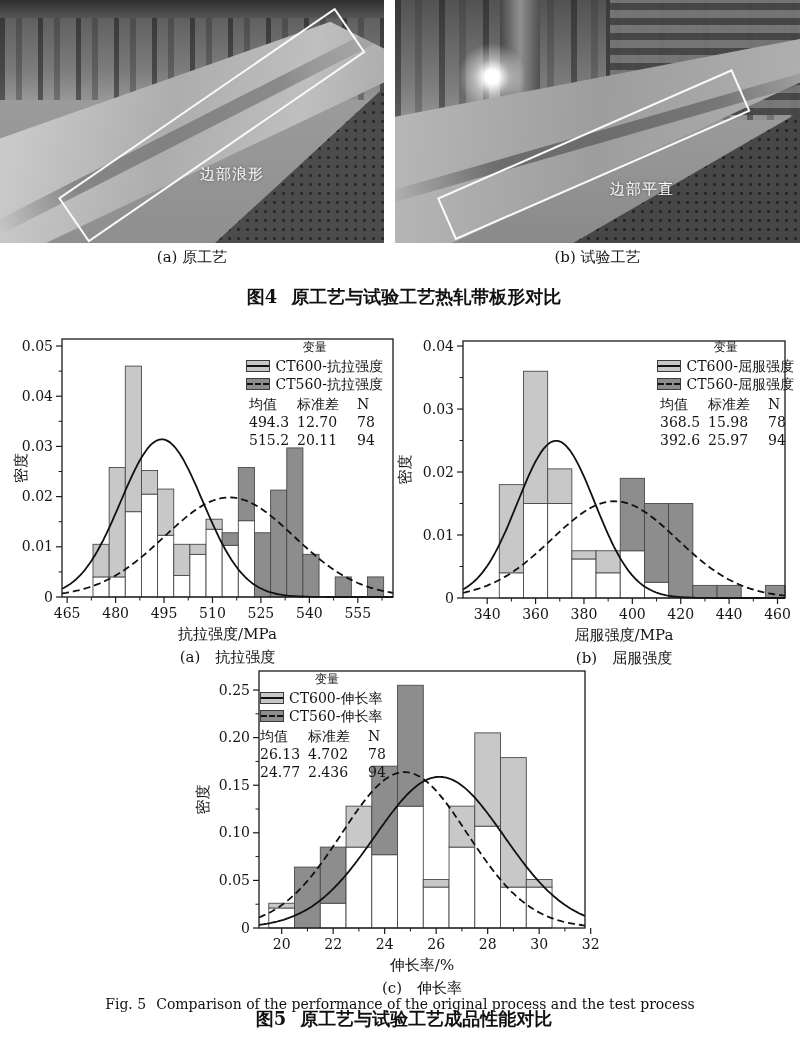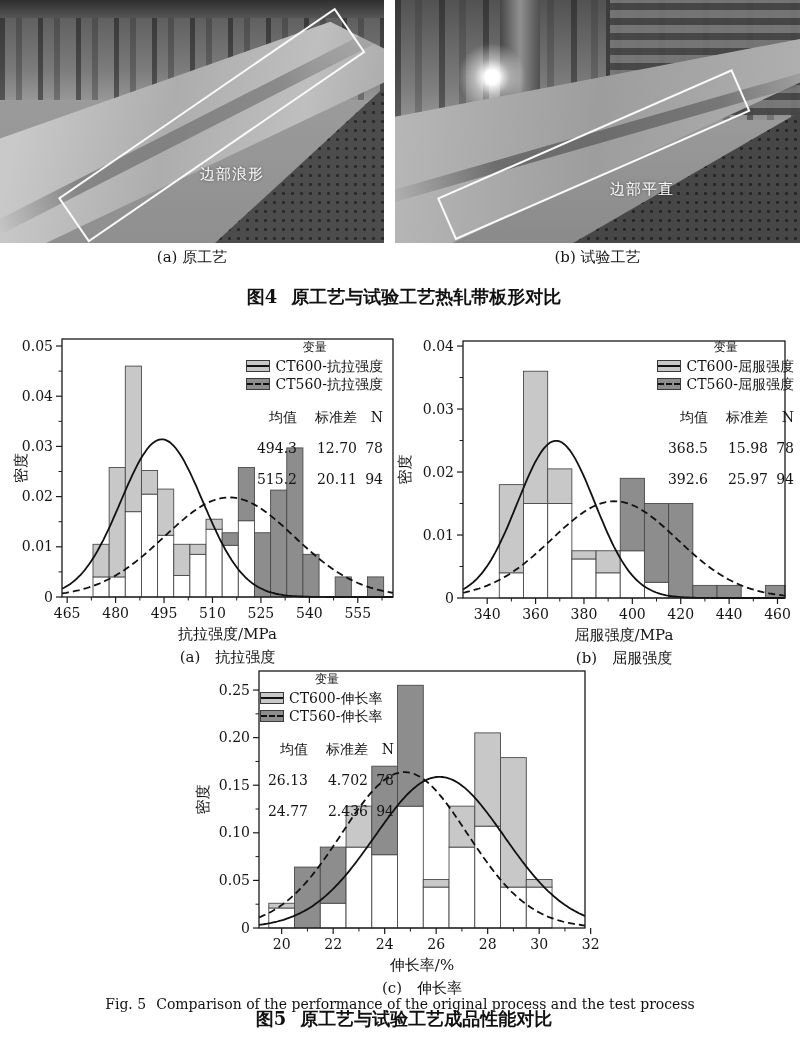--- a/index.html
+++ b/index.html
@@ -79,21 +79,21 @@
   .legend{position:absolute;font-size:14px;line-height:1.3;color:#141414;display:flex;flex-direction:column;}
   .legend.align-right{align-items:flex-end;}
   .legend.align-left{align-items:flex-start;}
   .lg-title{width:100%;text-align:center;font-size:12px;margin-bottom:1px;}
   .lg-entry{display:flex;align-items:center;gap:5px;white-space:nowrap;}
   .swatch{width:24px;height:12px;box-sizing:border-box;border:1px solid #3a3a3a;
     display:inline-flex;align-items:center;flex:none;}
   .swatch .sw-line{width:100%;border-top:2px solid #111111;}
   .swatch .sw-line.dashed{border-top-style:dashed;}
   .lg-stats{display:grid;grid-template-columns:48px 60px 26px;margin-top:2px;}
-  .lg-stats span{text-align:right;white-space:nowrap;margin-top:13px;}
+  .lg-stats span{text-align:left;white-space:nowrap;}
 </style>
 </head>
 <body>
 
 <div class="page">
 
   <figure class="photo photo-b" style="margin:0;">
     <div class="layer pb-mach"></div>
     <div class="layer pb-rig"></div>
     <div class="layer pb-pillar"></div>

